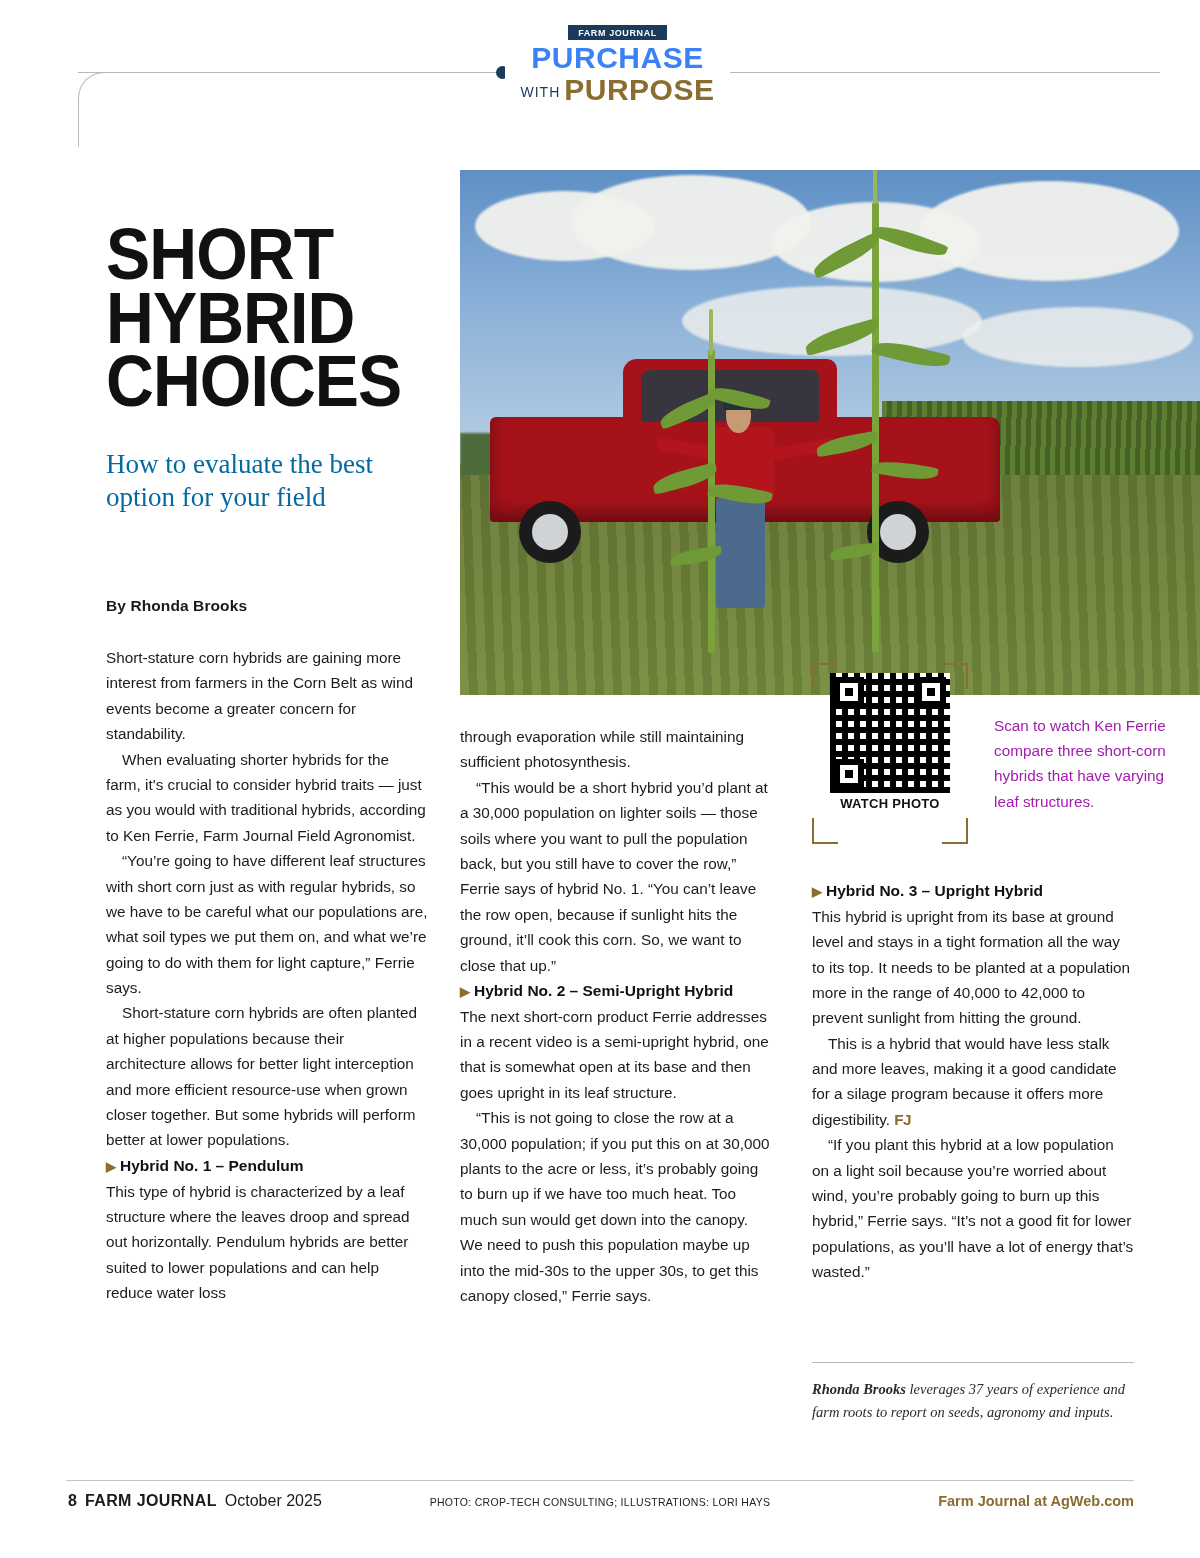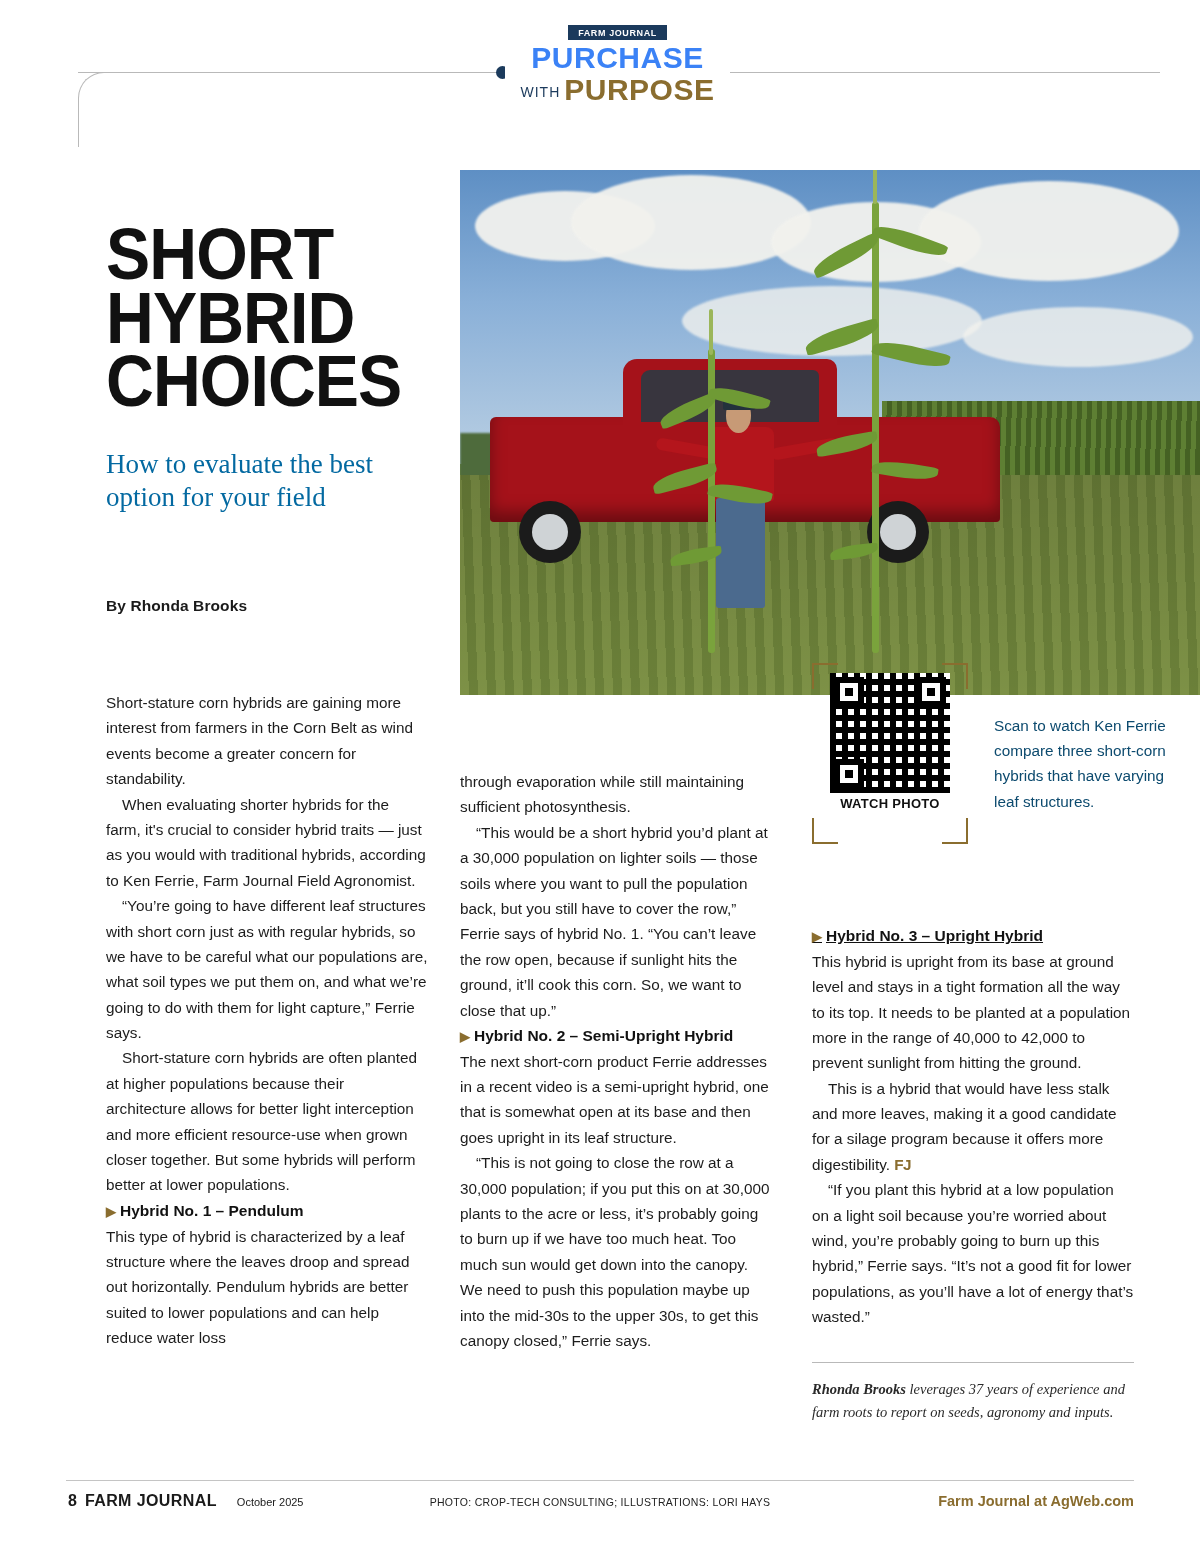--- a/index.html
+++ b/index.html
@@ -126,21 +126,20 @@
     font-weight: bold;
     letter-spacing: 0.1px;
   }
 
   
   .col {
     position: absolute;
     font-size: 15.3px;
     line-height: 1.66;
     color: #1c1c1c;
-    margin-top: 45px;
   }
   .col p { margin: 0; }
   .col p.indent { text-indent: 16px; }
   .col1 { left: 106px; top: 645px; width: 322px; }
   .col2 { left: 460px; top: 724px; width: 312px; }
   .col3 { left: 812px; top: 878px; width: 322px; }
 
   .subhead {
     font-size: 15.5px;
     font-weight: bold;
@@ -357,21 +356,21 @@
     letter-spacing: 0.3px;
     color: #111;
   }
   .qr-text {
     position: absolute;
     left: 994px;
     top: 713px;
     width: 180px;
     font-size: 15.3px;
     line-height: 1.65;
-    color: #0c4a6e;
+    color: #a21caf;
   }
 
   
   .bio-rule {
     position: absolute;
     left: 812px;
     top: 1362px;
     width: 322px;
     height: 1px;
     background: #b9b9b9;
@@ -400,21 +399,21 @@
   }
   .folio {
     position: absolute;
     left: 68px;
     top: 1492px;
     font-size: 16px;
     font-weight: bold;
   }
   .folio .pg { margin-right: 8px; }
   .folio .mag { letter-spacing: 0.4px; }
-  .folio .issue { font-weight: normal; margin-left: 20px; font-size: 11px; text-align: right; }
+  .folio .issue { font-weight: normal; margin-left: 8px; font-size: 16px; text-align: right; }
   .credit {
     position: absolute;
     left: 0; right: 0;
     top: 1496px;
     text-align: center;
     font-size: 10.5px;
     letter-spacing: 0.3px;
     color: #222;
   }
   .site {
@@ -525,21 +524,21 @@
   <p>through evaporation while still maintaining sufficient photosynthesis.</p>
   <p class="indent">“This would be a short hybrid you’d plant at a 30,000 population on lighter soils — those soils where you want to pull the population back, but you still have to cover the row,” Ferrie says of hybrid No. 1. “You can’t leave the row open, because if sunlight hits the ground, it’ll cook this corn. So, we want to close that up.”</p>
   <p class="subhead">
     <span class="tri">▶</span><span>Hybrid No. 2 – Semi-Upright Hybrid</span>
   </p>
   <p>The next short-corn product Ferrie addresses in a recent video is a semi-upright hybrid, one that is somewhat open at its base and then goes upright in its leaf structure.</p>
   <p class="indent">“This is not going to close the row at a 30,000 population; if you put this on at 30,000 plants to the acre or less, it’s probably going to burn up if we have too much heat. Too much sun would get down into the canopy. We need to push this population maybe up into the mid-30s to the upper 30s, to get this canopy closed,” Ferrie says.</p>
 </div>
 
 <div class="col col3">
-  <p class="subhead" style="margin-top:0;text-decoration:underline;">
+  <p class="subhead" style="margin-top:0;">
     <span class="tri">▶</span><span>Hybrid No. 3 – Upright Hybrid</span>
   </p>
   <p>This hybrid is upright from its base at ground level and stays in a tight formation all the way to its top. It needs to be planted at a population more in the range of 40,000 to 42,000 to prevent sunlight from hitting the ground.</p>
   <p class="indent">
     <span>This is a hybrid that would have less stalk and more leaves, making it a good candidate for a silage program because it offers more digestibility.</span>
     <span class="fj-end">FJ</span>
   </p>
   <p class="indent">“If you plant this hybrid at a low population on a light soil because you’re worried about wind, you’re probably going to burn up this hybrid,” Ferrie says. “It’s not a good fit for lower populations, as you’ll have a lot of energy that’s wasted.”</p>
 </div>
 

